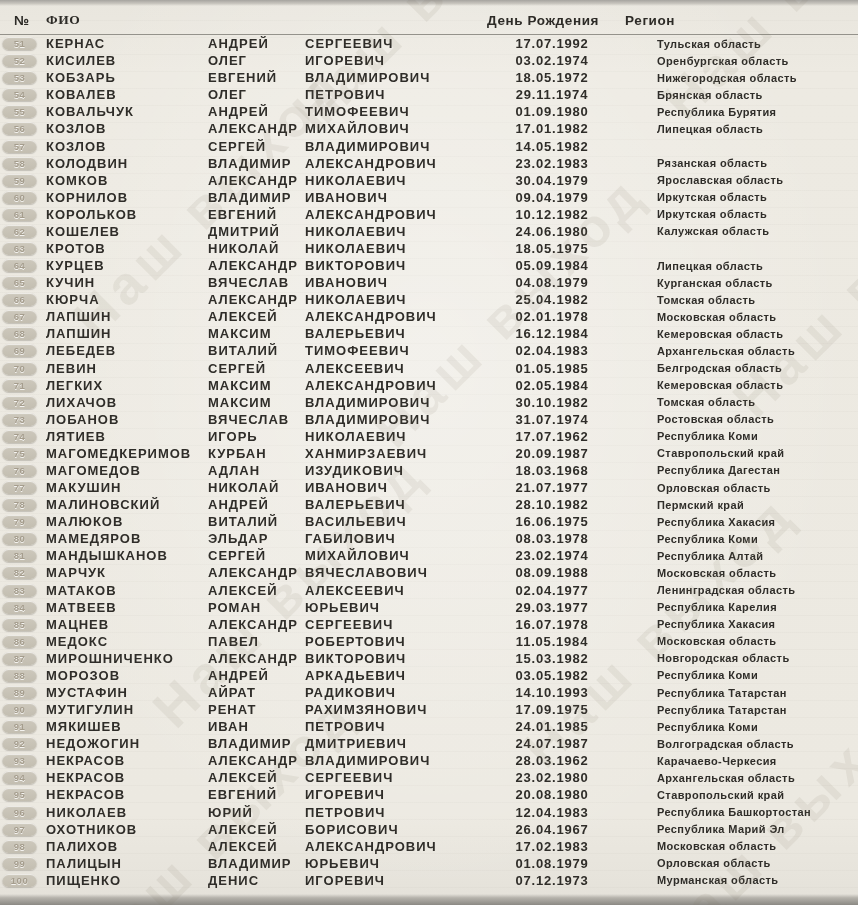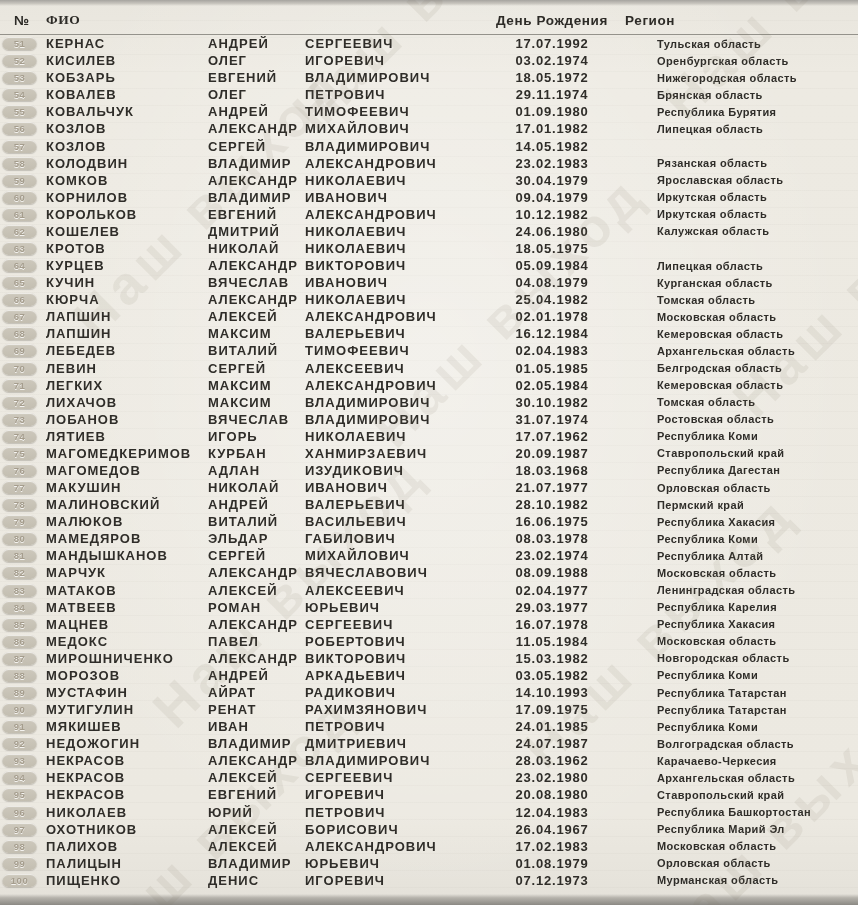--- a/index.html
+++ b/index.html
@@ -31,21 +31,21 @@
   }
   .header{
     position:absolute;top:6px;left:0;right:0;height:28px;z-index:2;
     border-bottom:1px solid #94928b;
   }
   .header .h{
     font-weight:700;font-size:13.5px;letter-spacing:0.6px;color:#2d2b27;white-space:nowrap;
   }
   .h-num{padding-left:14px;}
   .h-fio{padding-left:6px;font-family:Liberation Serif, serif;}
-  .h-bday{text-align:center;}
+  .h-bday{}
   .h-region{padding-left:8px;}
   .tbody{position:absolute;top:35px;left:0;right:0;z-index:2;}
   .row{height:17.08px;}
   .cell{
     font-weight:700;font-size:13px;letter-spacing:1px;
     white-space:nowrap;overflow:hidden;color:#2f2d29;
   }
   .c-last,.c-first,.c-middle{padding-left:6px;}
   .c-date{text-align:center;letter-spacing:0.8px;}
   .c-region{padding-left:8px;letter-spacing:0.4px;font-size:11px;margin-left:32px;}

